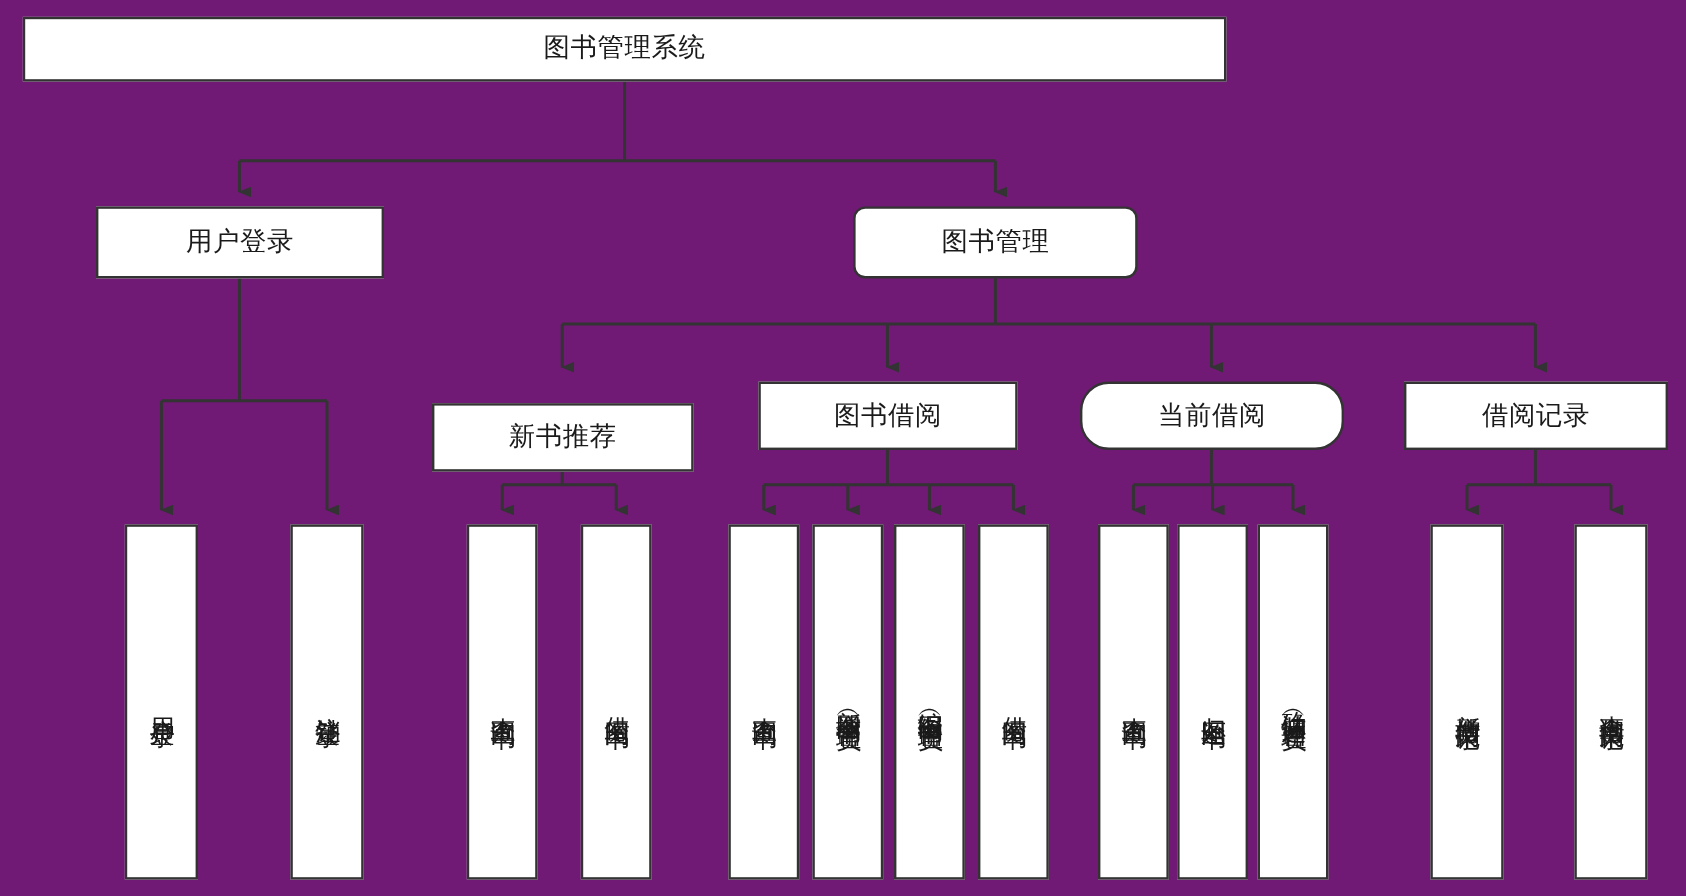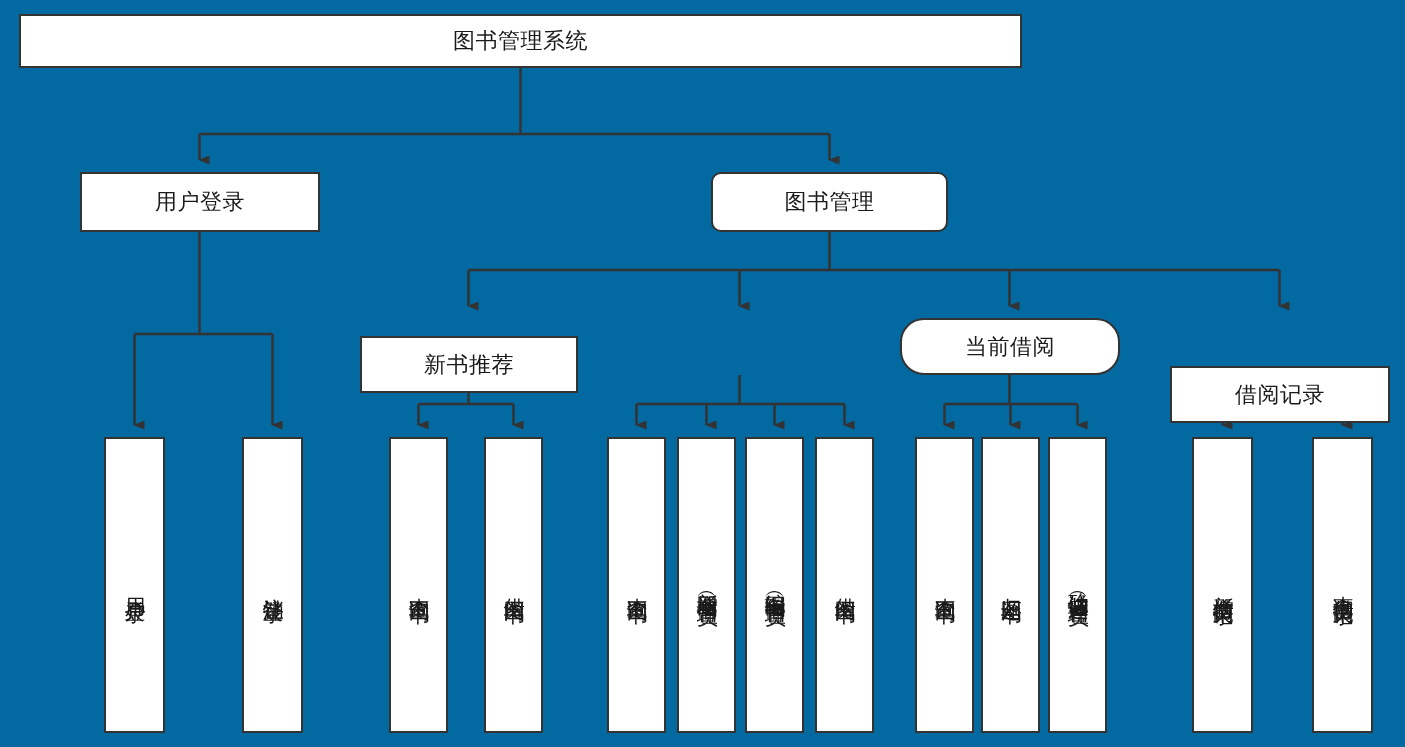--- a/index.html
+++ b/index.html
@@ -8,21 +8,21 @@
     padding: 0;
     background: #ffffff;
   }
   body {
     font-family: "DejaVu Sans", "Liberation Sans", sans-serif;
   }
   #diagram-root {
     position: relative;
     width: 1405px;
     height: 747px;
-    background: #0369a1;
+    background: #701a75;
     overflow: hidden;
   }
   #edges-layer {
     position: absolute;
     left: 0;
     top: 0;
     width: 1405px;
     height: 747px;
   }
   .node {
@@ -135,26 +135,29 @@
   </div>
 
   <div class="node horiz" style="left:711px; top:172px; width:237px; height:60px;border-radius:10px;">
     <span class="node-label">图书管理</span>
   </div>
 
   <div class="node horiz" style="left:360px; top:336px; width:218px; height:57px;">
     <span class="node-label">新书推荐</span>
   </div>
 
+  <div class="node horiz" style="left:632px; top:318px; width:216px; height:57px;">
+    <span class="node-label">图书借阅</span>
+  </div>
 
   <div class="node horiz" style="left:900px; top:318px; width:220px; height:57px;border-radius:24px;">
     <span class="node-label">当前借阅</span>
   </div>
 
-  <div class="node horiz" style="left:1170px; top:318px; width:220px; height:57px;margin-top:48px;">
+  <div class="node horiz" style="left:1170px; top:318px; width:220px; height:57px;">
     <span class="node-label">借阅记录</span>
   </div>
 
   <div class="node vert" style="left:104px; top:437px; width:61px; height:296px;">
     <span class="node-label">用户登录</span>
   </div>
 
   <div class="node vert" style="left:242px; top:437px; width:61px; height:296px;">
     <span class="node-label">注销登录</span>
   </div>

